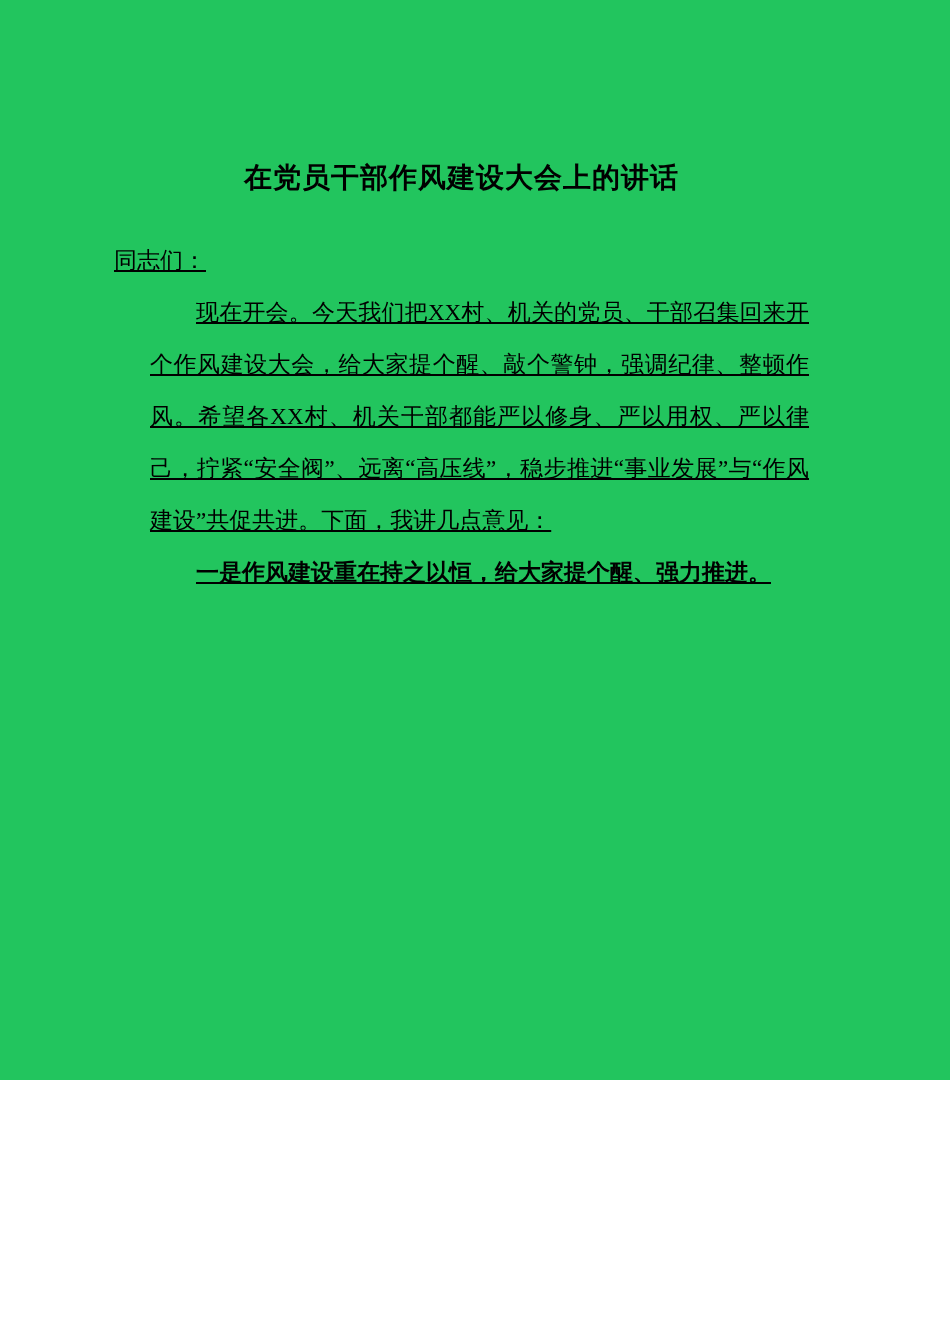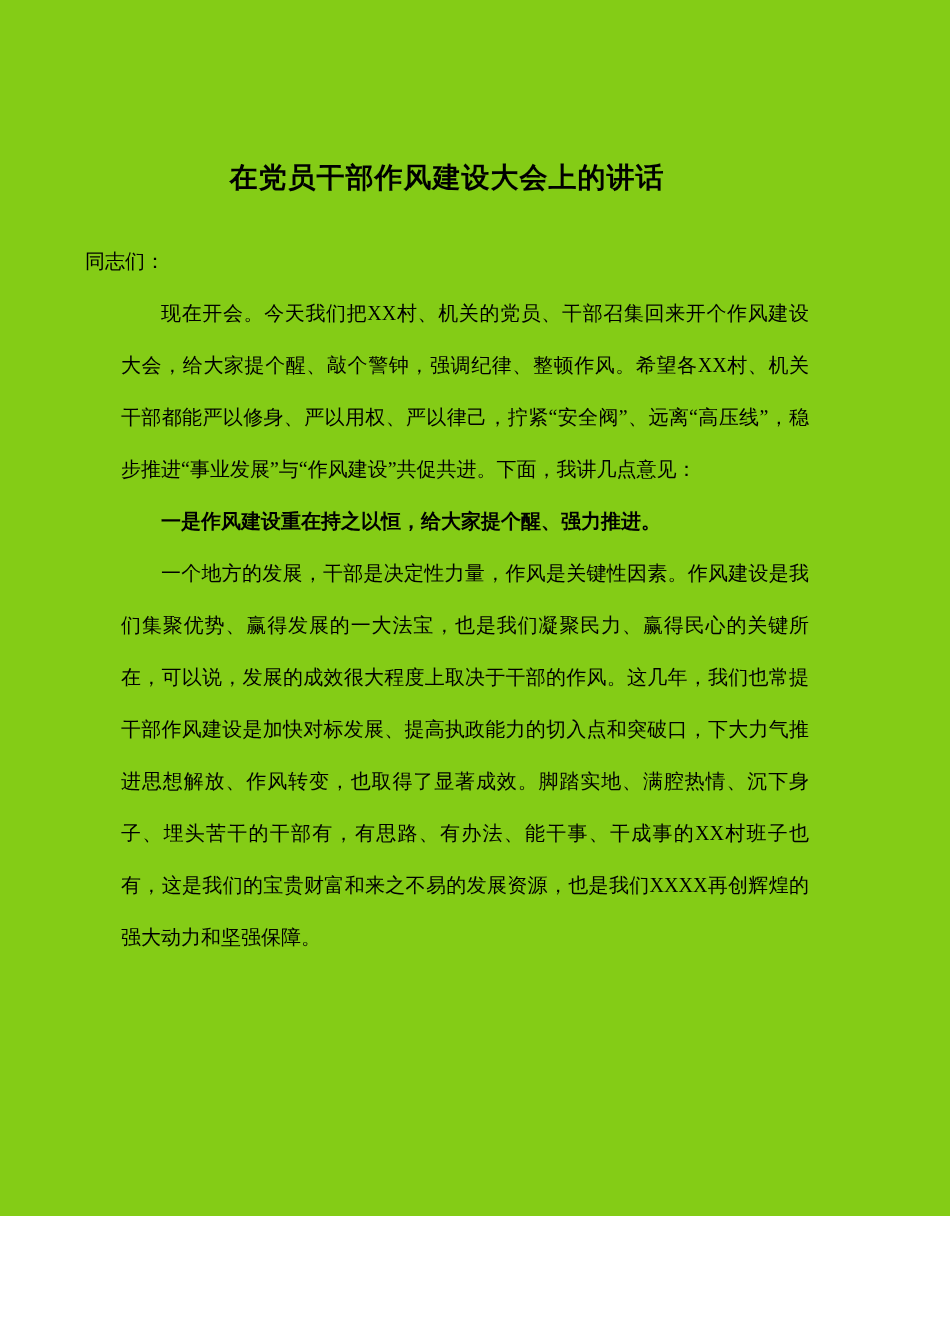--- a/index.html
+++ b/index.html
@@ -10,39 +10,40 @@
   body {
     width: 950px;
     height: 1344px;
     overflow: hidden;
     font-family: "Liberation Serif", "DejaVu Serif", serif;
     color: #000000;
   }
   .page {
     box-sizing: border-box;
     width: 950px;
-    height: 1216px;
-    padding: 155px 141px 0 85px;
-    background: #84cc16;
+    height: 1080px;
+    padding: 155px 141px 0 114px;
+    background: #22c55e;
   }
   .title {
     font-size: 28px;
     font-weight: bold;
     text-align: center;
     line-height: 46px;
     margin: 0 0 34px 0;
     letter-spacing: 1px;
   }
   .para {
-    font-size: 20px;
+    font-size: 23px;
     line-height: 52px;
     margin: 0;
     text-align: justify;
     text-justify: inter-ideograph;
     word-break: break-all;
+    text-decoration: underline;
   }
   .salutation {
     text-indent: 0;
   }
   .indent {
     text-indent: 2em;
     margin-left: 36px;
   }
   .bold {
     font-weight: bold;
@@ -50,15 +51,14 @@
 </style>
 </head>
 <body>
 
 <div class="page">
   <h1 class="title">在党员干部作风建设大会上的讲话</h1>
   <p class="para salutation">同志们：</p>
   <div id="paragraphs">
       <p class="para indent">现在开会。今天我们把XX村、机关的党员、干部召集回来开个作风建设大会，给大家提个醒、敲个警钟，强调纪律、整顿作风。希望各XX村、机关干部都能严以修身、严以用权、严以律己，拧紧“安全阀”、远离“高压线”，稳步推进“事业发展”与“作风建设”共促共进。下面，我讲几点意见：</p>
       <p class="para indent bold">一是作风建设重在持之以恒，给大家提个醒、强力推进。</p>
-      <p class="para indent">一个地方的发展，干部是决定性力量，作风是关键性因素。作风建设是我们集聚优势、赢得发展的一大法宝，也是我们凝聚民力、赢得民心的关键所在，可以说，发展的成效很大程度上取决于干部的作风。这几年，我们也常提干部作风建设是加快对标发展、提高执政能力的切入点和突破口，下大力气推进思想解放、作风转变，也取得了显著成效。脚踏实地、满腔热情、沉下身子、埋头苦干的干部有，有思路、有办法、能干事、干成事的XX村班子也有，这是我们的宝贵财富和来之不易的发展资源，也是我们XXXX再创辉煌的强大动力和坚强保障。</p>
     </div>
 </div>
 
 </body></html>

